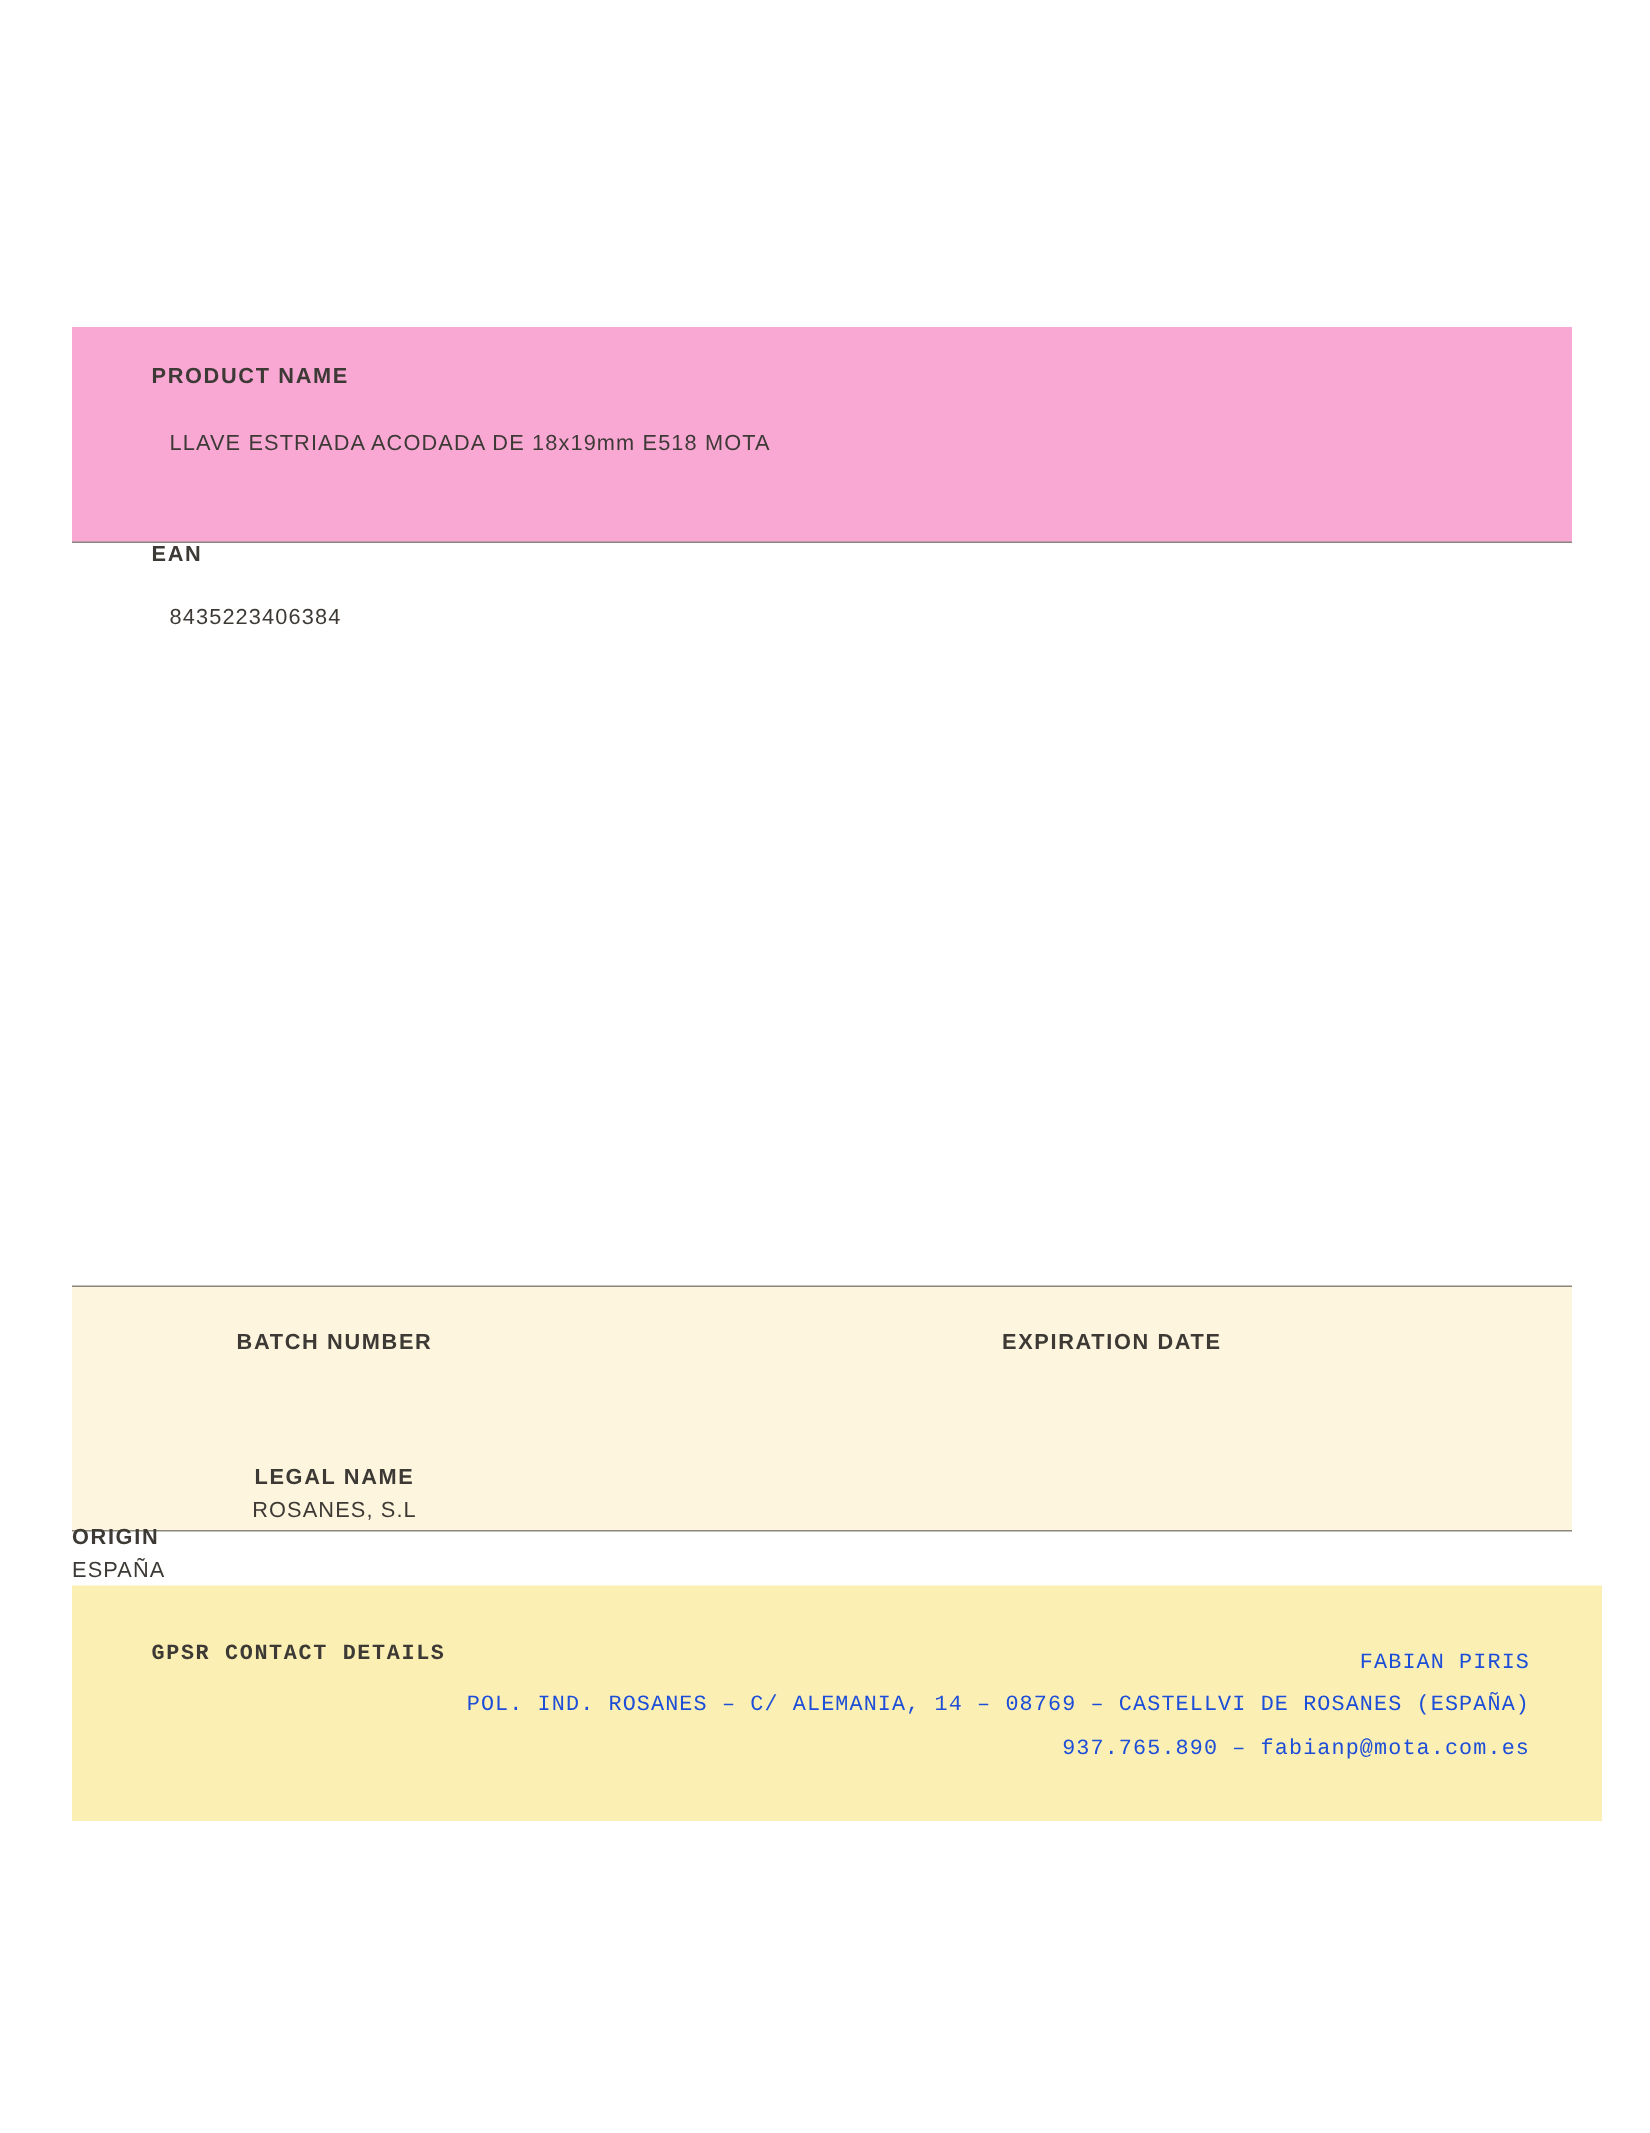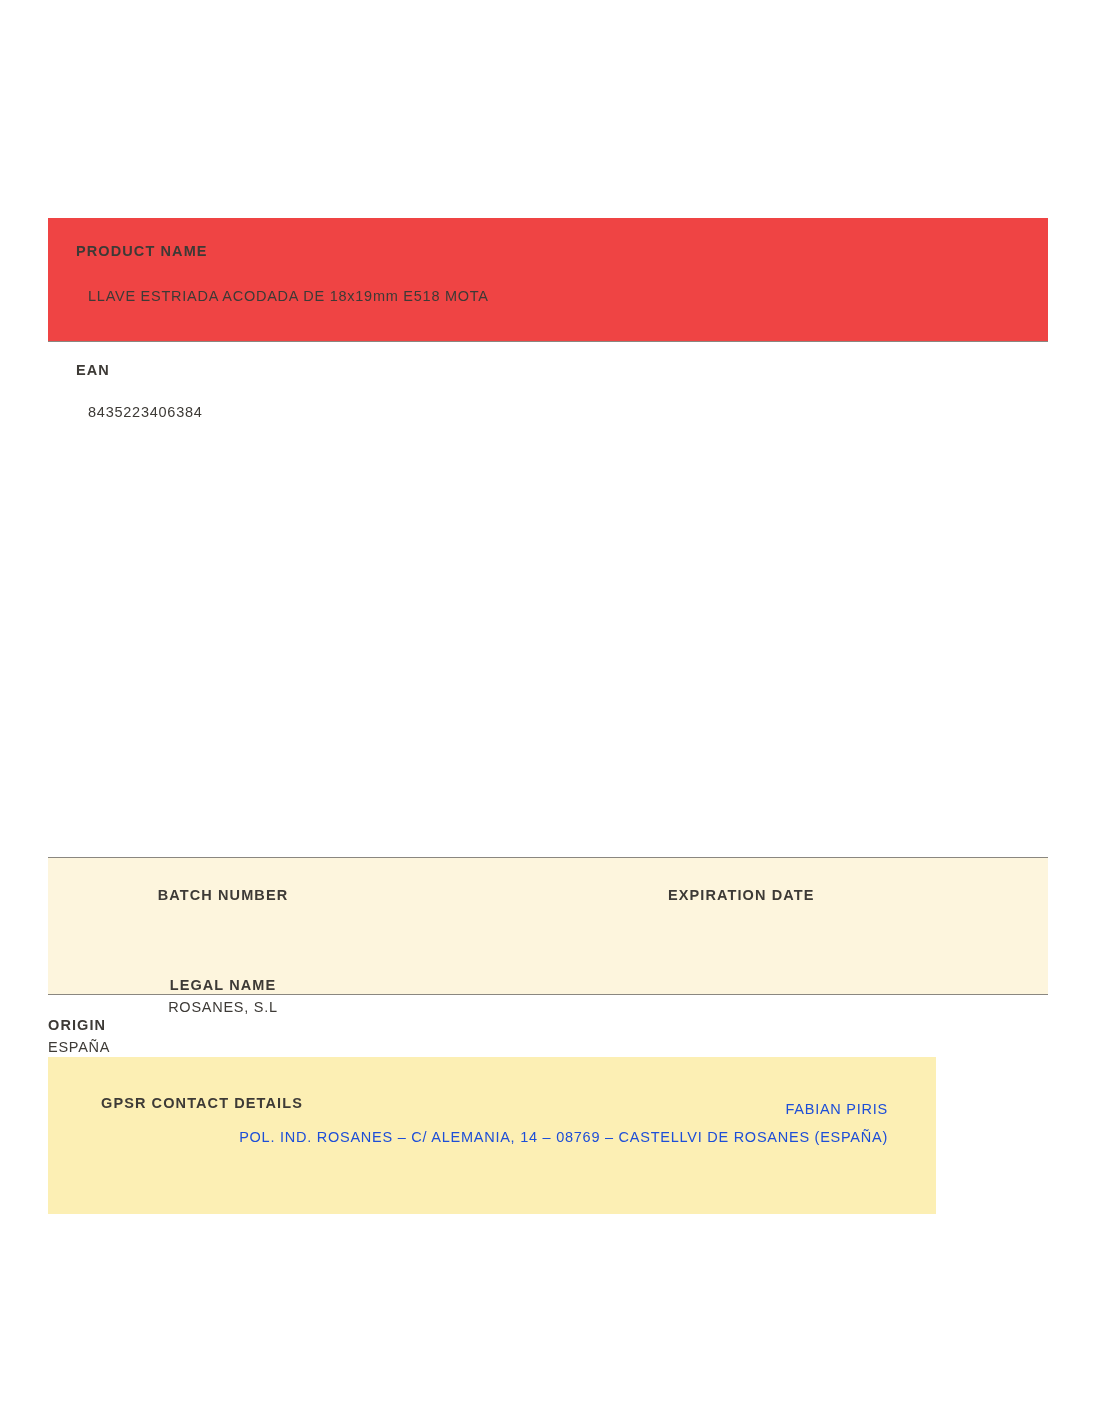--- a/index.html
+++ b/index.html
@@ -23,24 +23,24 @@
     width: 1100px;
     height: 1422px;
   }
 
   
   .product-block {
     position: absolute;
     left: 48px;
     top: 218px;
     width: 1000px;
-    height: 124px;
-    background: #ef4444;
-    box-sizing: border-box;
-    padding: 25px 0 0 28px;
+    height: 144px;
+    background: #f9a8d4;
+    box-sizing: border-box;
+    padding: 25px 0 0 53px;
     border-bottom: 1px solid #8a8780;
   }
 
   .field-label {
     font-size: 14.5px;
     font-weight: bold;
     letter-spacing: 1.1px;
     color: #3d3a36;
     margin: 0;
     line-height: 1.2;
@@ -58,21 +58,21 @@
   .gap-1 { height: 16px; }
   .gap-2 { height: 44px; }
   .gap-3 { height: 13px; }
 
   
   .details-block {
     position: absolute;
     left: 48px;
     top: 857px;
     width: 1000px;
-    height: 138px;
+    height: 164px;
     background: #fdf5dd;
     border-top: 1px solid #8a8780;
     border-bottom: 1px solid #8a8780;
     box-sizing: border-box;
   }
 
   .details-row {
     position: absolute;
     left: 0;
     width: 100%;
@@ -115,25 +115,26 @@
     letter-spacing: 0.75px;
     line-height: 1.25;
     margin: 4px 0 0 0;
   }
 
   
   .gpsr-block {
     position: absolute;
     left: 48px;
     top: 1057px;
-    width: 888px;
+    width: 1020px;
     height: 157px;
     background: #fcefb4;
     box-sizing: border-box;
     padding: 38px 0 12px 0;
+    font-family: Liberation Mono, monospace;
   }
 
   .gpsr-title {
     position: absolute;
     left: 53px;
     top: 38px;
     font-size: 14.5px;
     font-weight: bold;
     letter-spacing: 1.1px;
     margin: 0;
@@ -201,16 +202,17 @@
       </div>
     </div>
 
   </section>
 
   <section class="gpsr-block">
     <p class="gpsr-title">GPSR CONTACT DETAILS</p>
     <div class="gpsr-lines">
       <p class="gpsr-line">FABIAN PIRIS</p>
       <p class="gpsr-line">POL. IND. ROSANES – C/ ALEMANIA, 14 – 08769 – CASTELLVI DE ROSANES (ESPAÑA)</p>
+      <p class="gpsr-line">937.765.890 – fabianp@mota.com.es</p>
     </div>
   </section>
 
 </div>
 
 </body></html>

